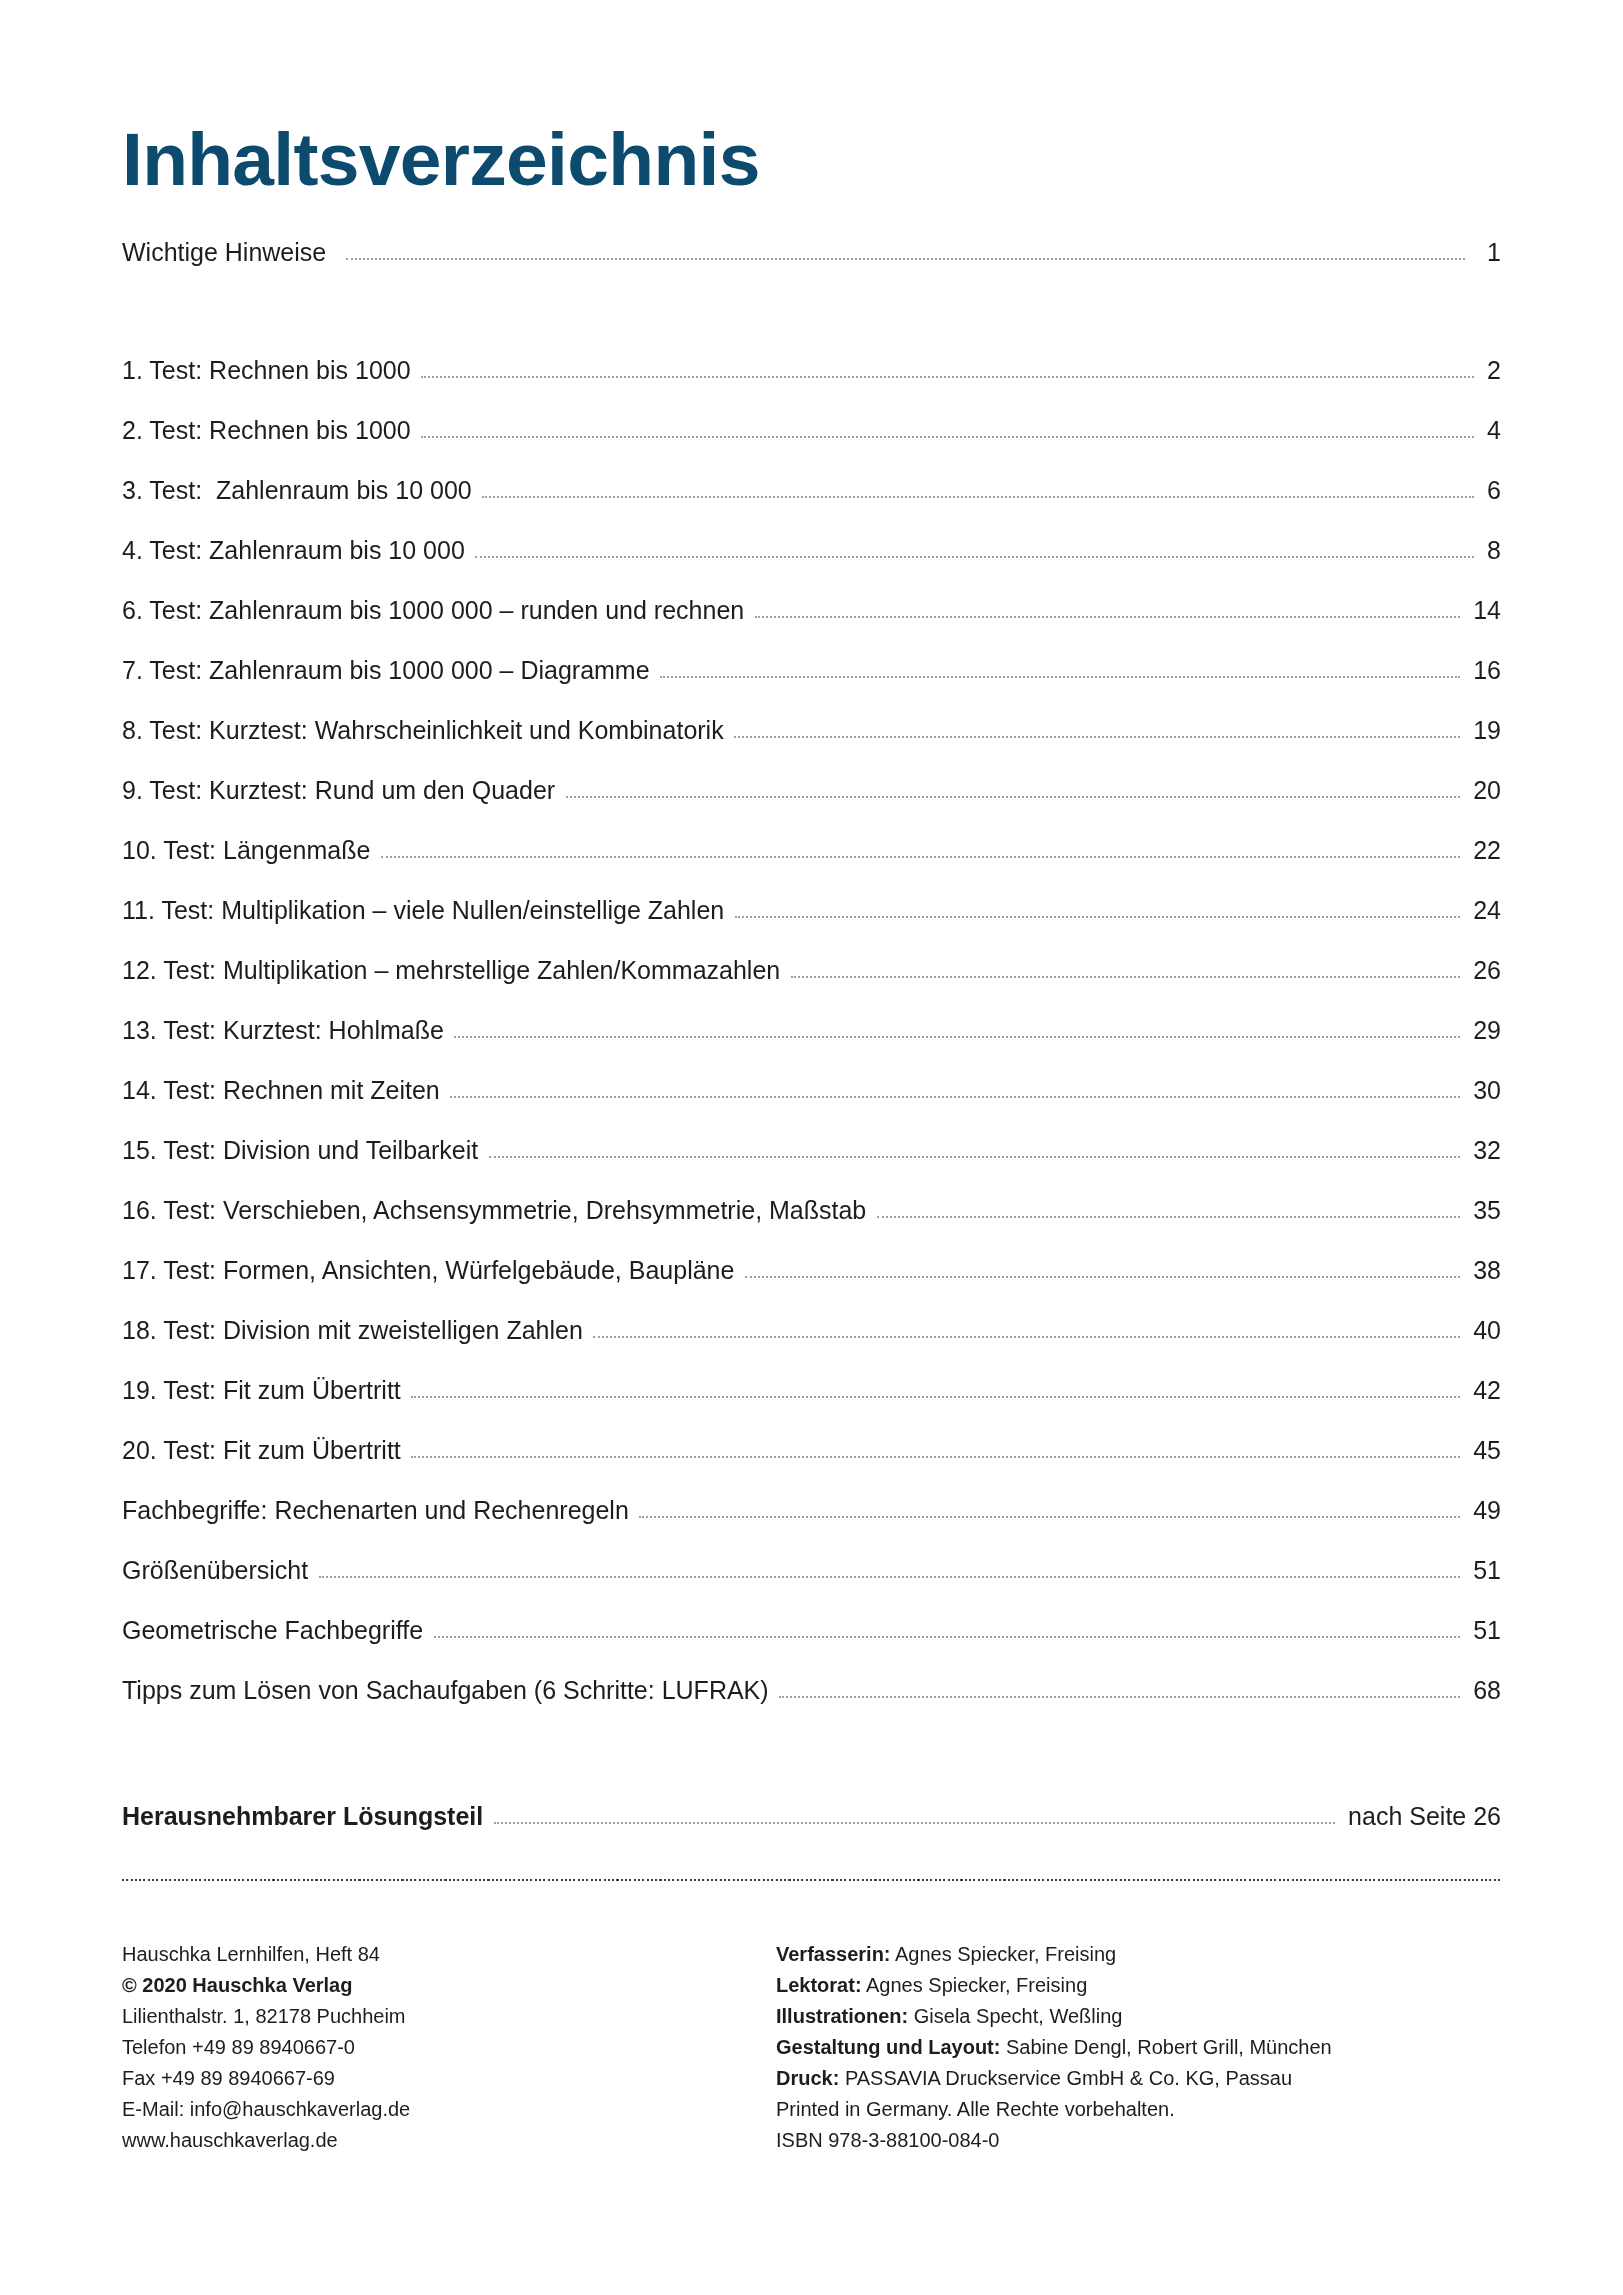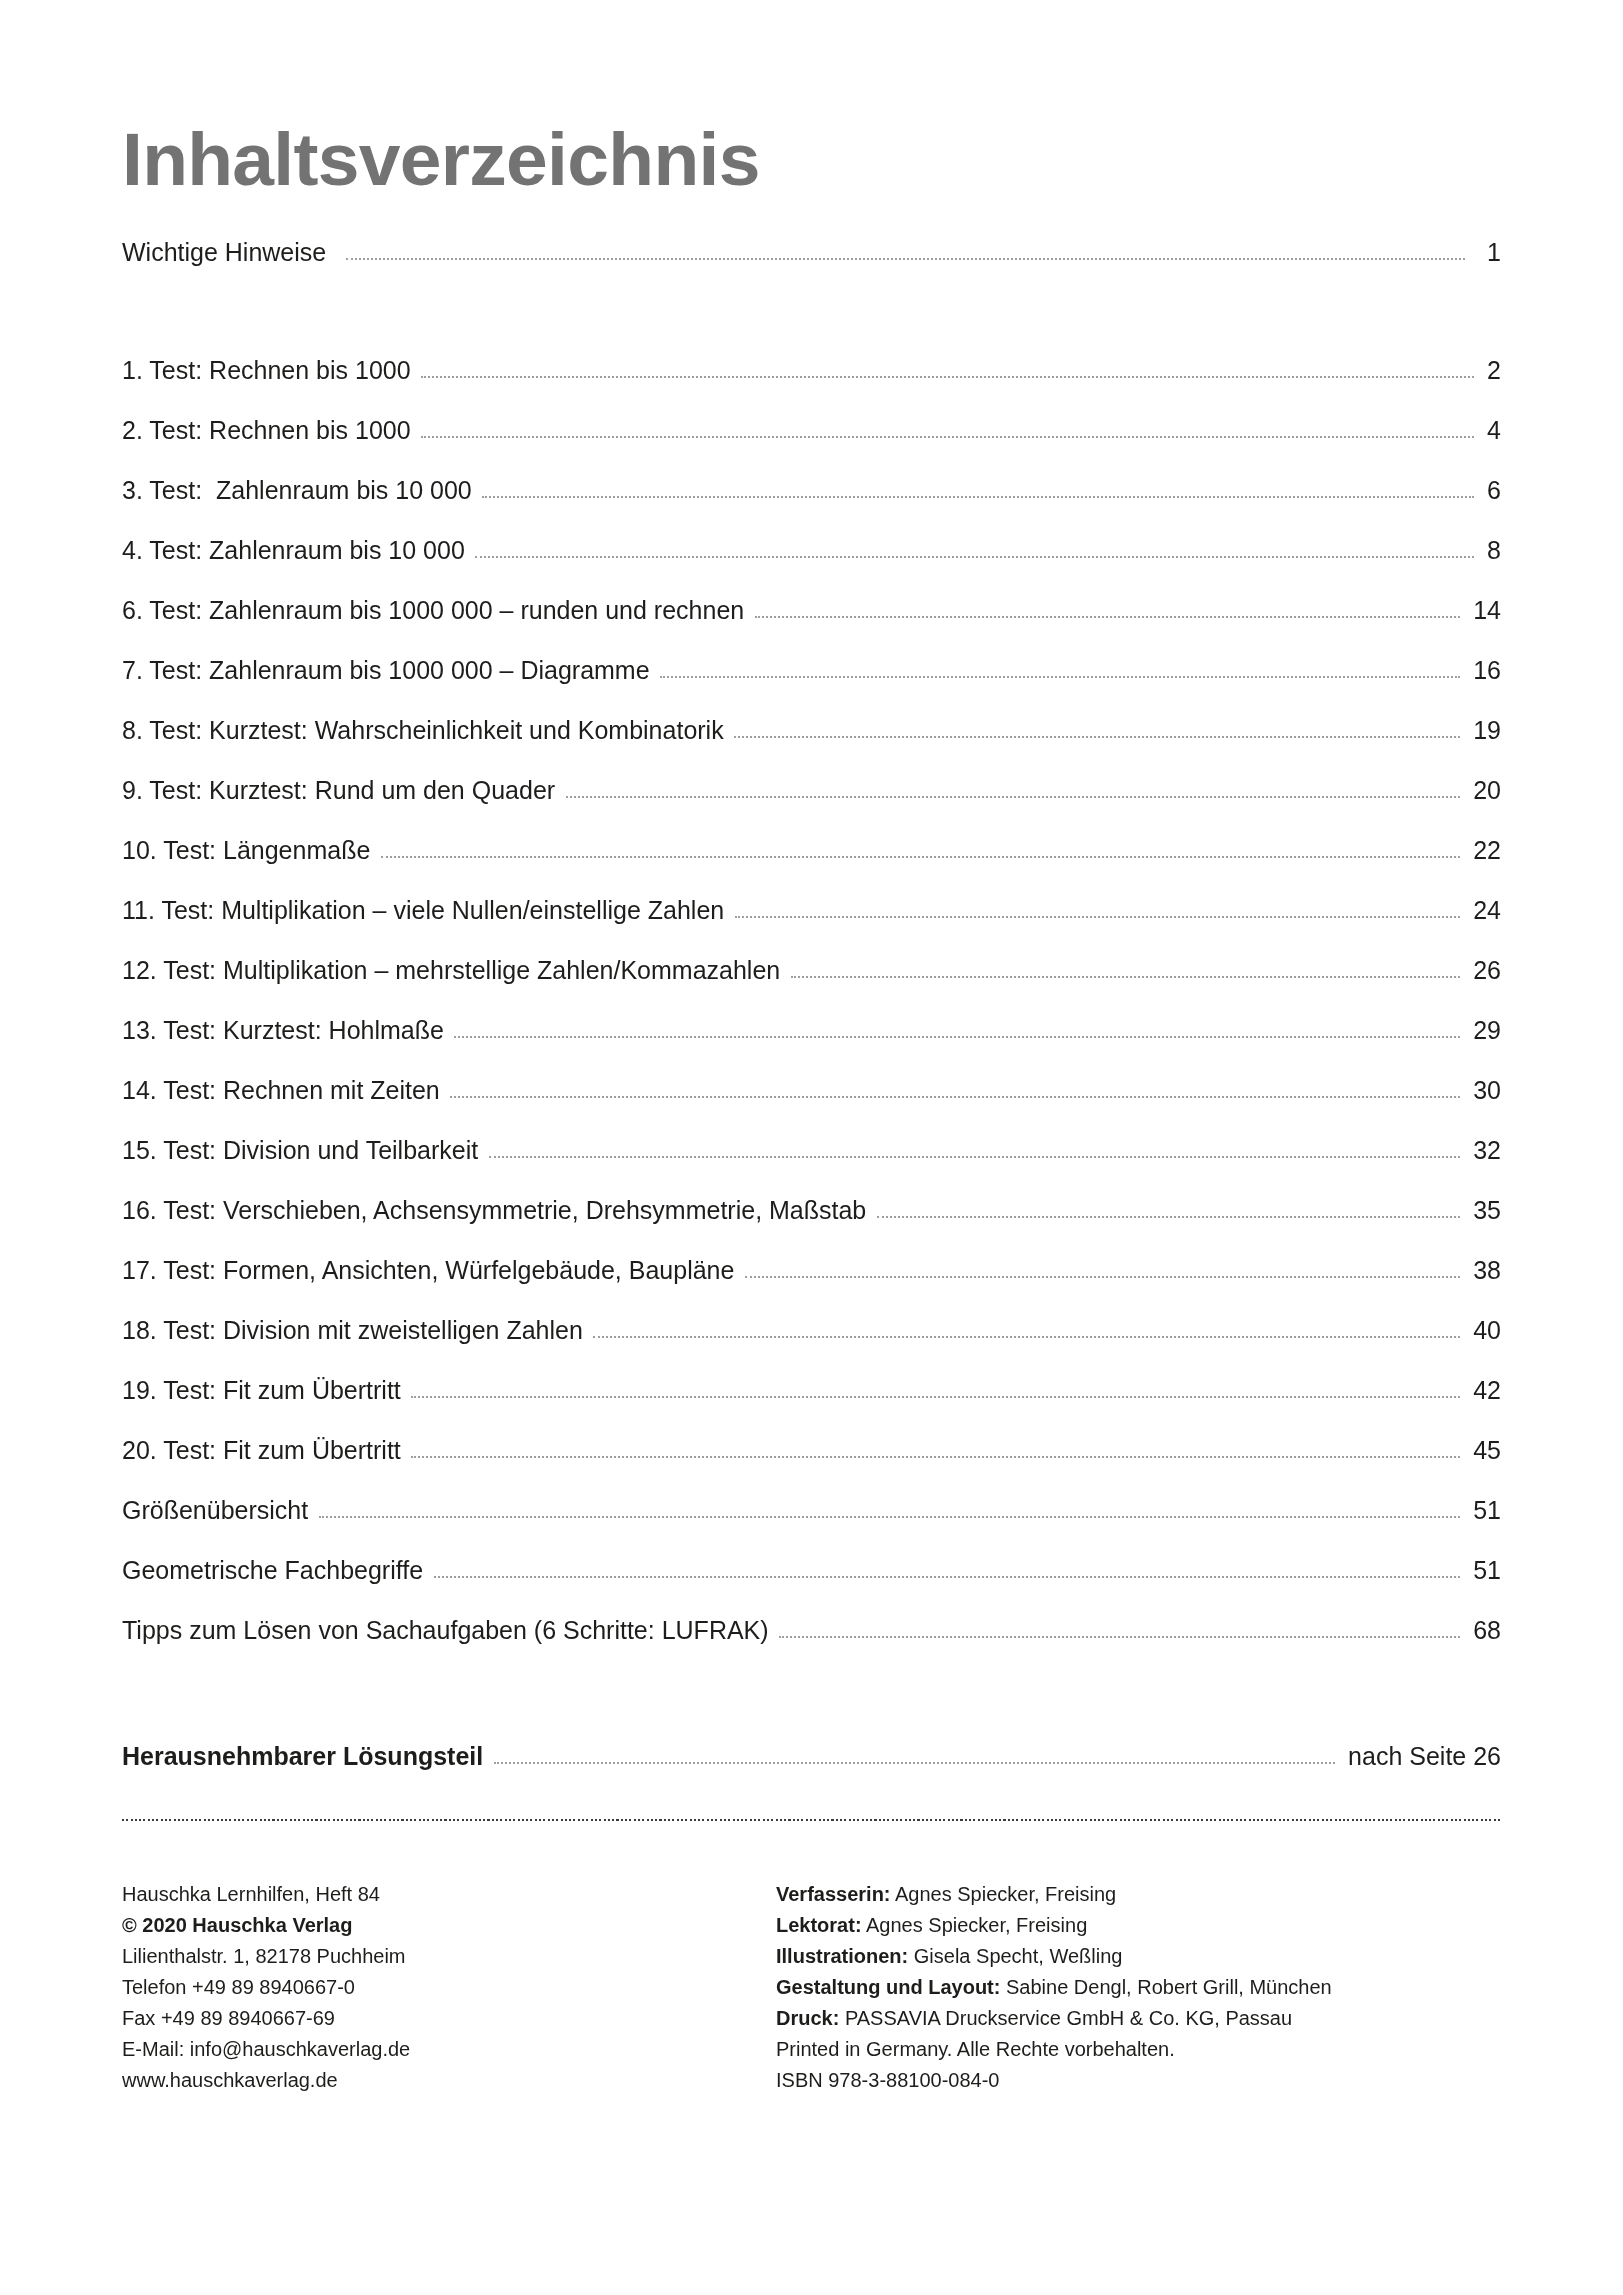--- a/index.html
+++ b/index.html
@@ -47,21 +47,21 @@
   }
   .footer-left { width:654px; flex:0 0 auto; }
   .footer-right { flex:1 1 auto; }
   .bold { font-weight:700; }
 </style>
 </head>
 <body style="color: rgb(29, 29, 27);">
 
 <div class="content">
 
-  <h1 class="page-title" style="color: #737373;">Inhaltsverzeichnis</h1>
+  <h1 class="page-title" style="color: #0c4a6e;">Inhaltsverzeichnis</h1>
 
   <div class="toc">
     <div class="toc-row intro">
       <span class="toc-label">Wichtige Hinweise</span>
       <span class="leader"></span>
       <span class="toc-page">1</span>
     </div>
 
     <div>
         <div class="toc-row">
@@ -151,20 +151,25 @@
   </div>
         <div class="toc-row">
     <span class="toc-label">19. Test: Fit zum Übertritt</span>
     <span class="leader"></span>
     <span class="toc-page">42</span>
   </div>
         <div class="toc-row">
     <span class="toc-label">20. Test: Fit zum Übertritt</span>
     <span class="leader"></span>
     <span class="toc-page">45</span>
+  </div>
+        <div class="toc-row">
+    <span class="toc-label">Fachbegriffe: Rechenarten und Rechenregeln</span>
+    <span class="leader"></span>
+    <span class="toc-page">49</span>
   </div>
         <div class="toc-row">
     <span class="toc-label">Größenübersicht</span>
     <span class="leader"></span>
     <span class="toc-page">51</span>
   </div>
         <div class="toc-row">
     <span class="toc-label">Geometrische Fachbegriffe</span>
     <span class="leader"></span>
     <span class="toc-page">51</span>

